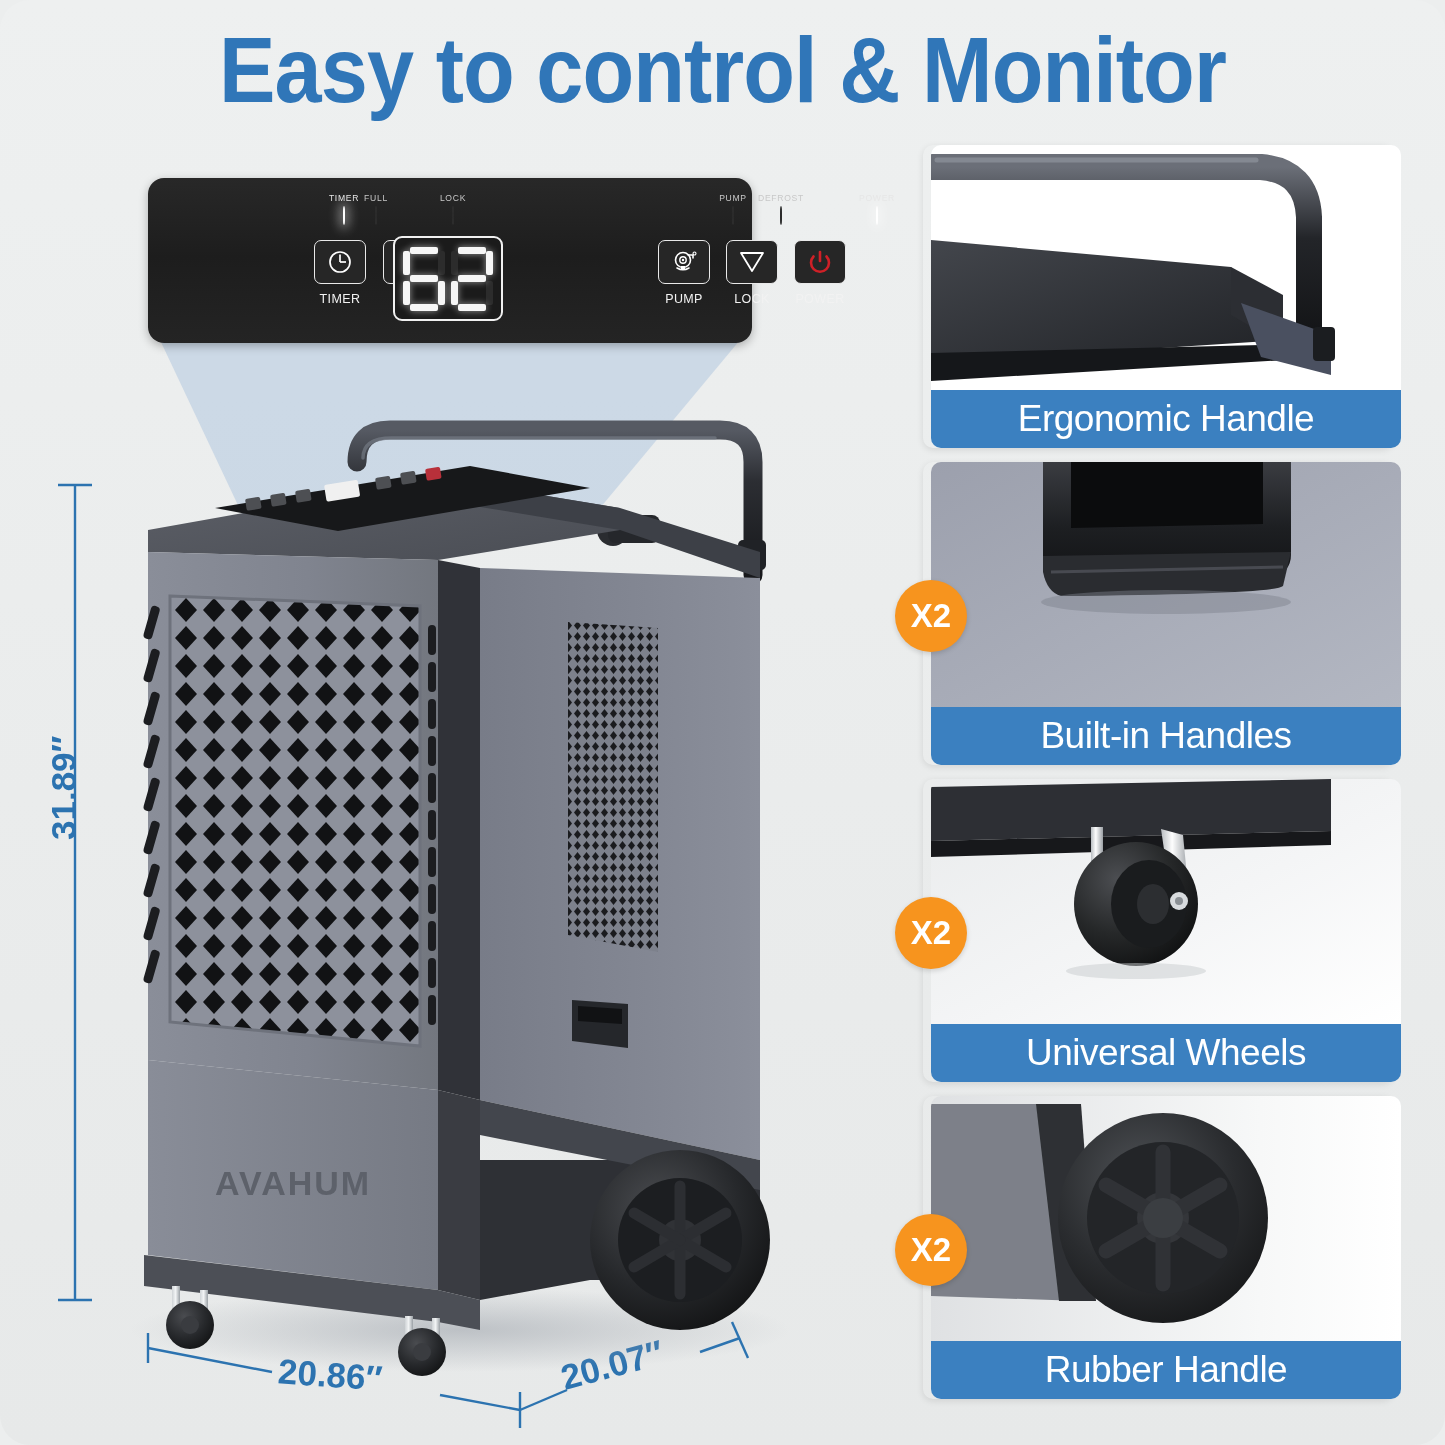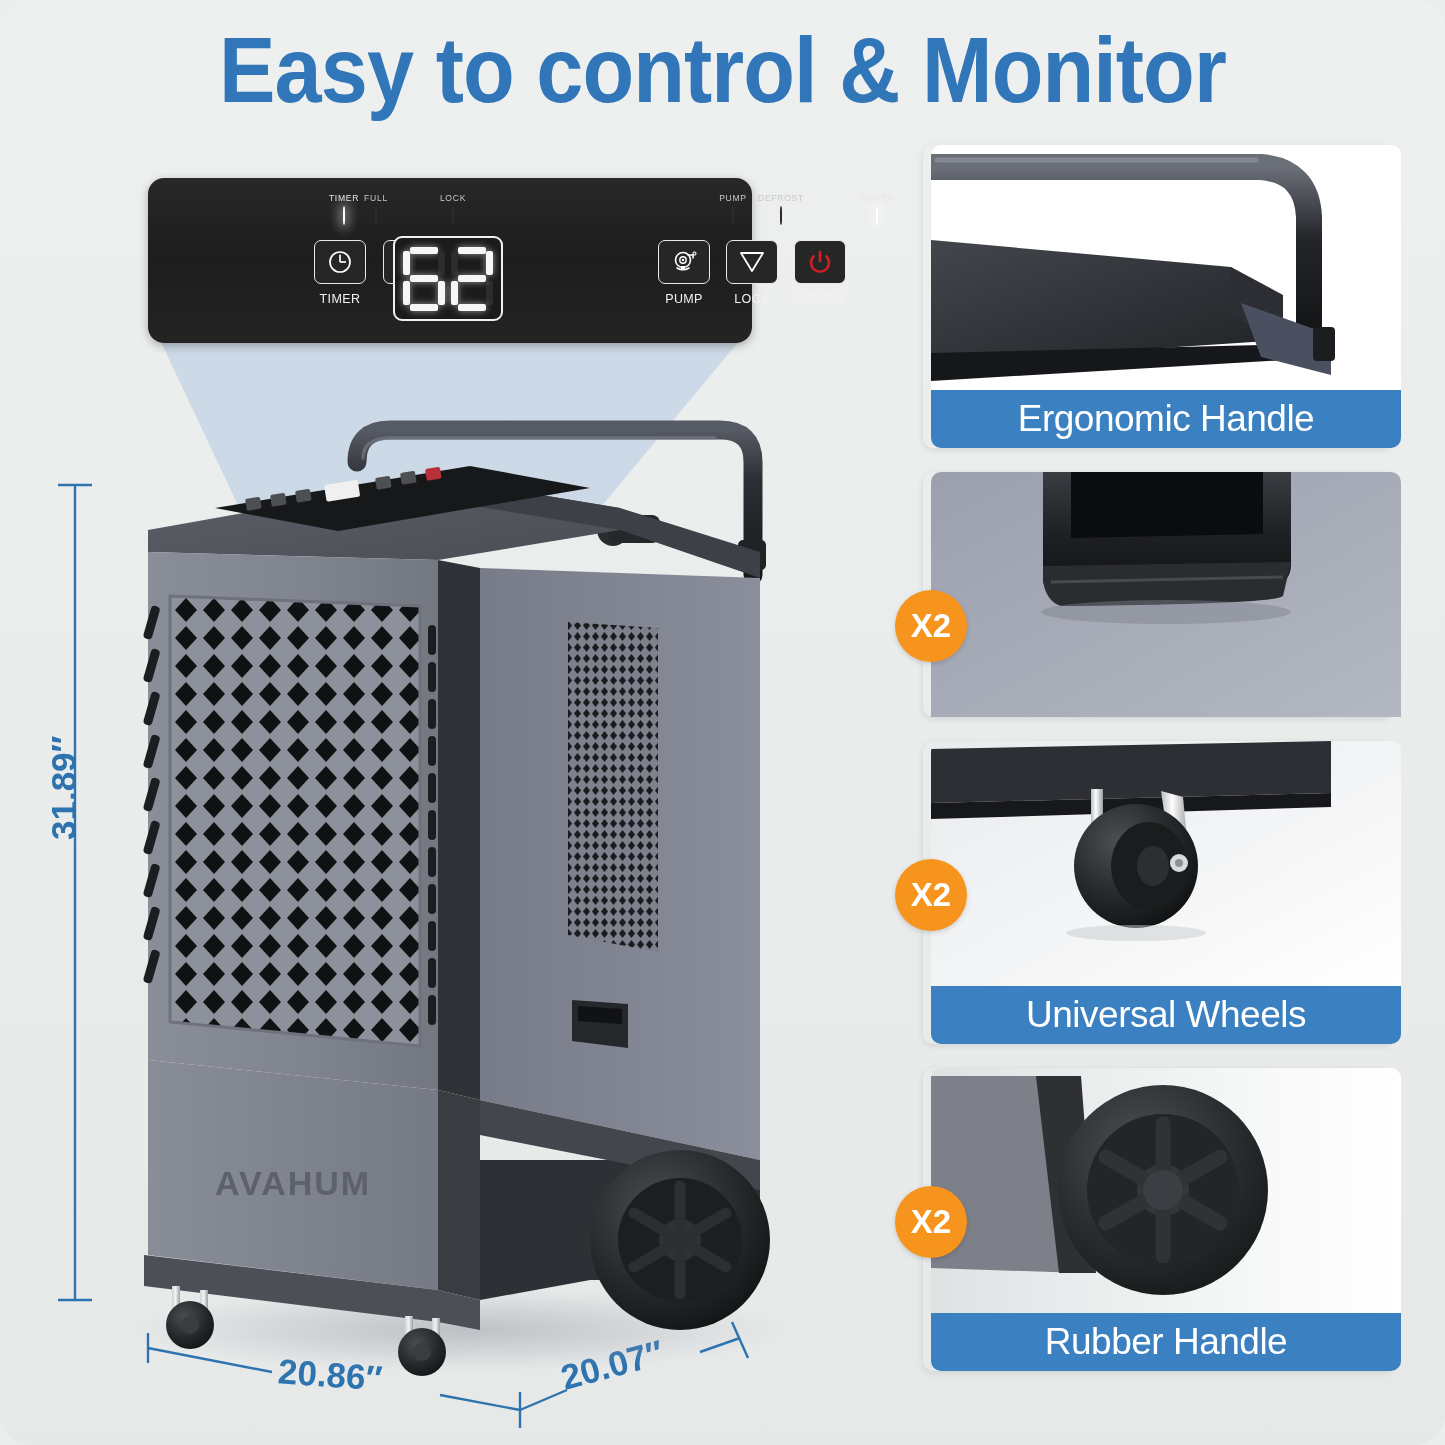--- a/index.html
+++ b/index.html
@@ -155,21 +155,21 @@
   .cards {
     position: absolute;
     right: 52px; top: 145px;
     width: 470px;
   }
   .card {
     position: relative;
     width: 470px;
     border-radius: 10px;
     overflow: visible;
-    margin-bottom: 24px;
+    margin-bottom: 14px;
     box-shadow: 0 2px 7px rgba(0,0,0,.10);
     padding-left: 8px;
   }
   .card-img {
     position: relative;
     width: 470px; height: 245px;
     border-radius: 10px 10px 0 0;
     overflow: hidden;
   }
   .card-label {
@@ -561,20 +561,21 @@
           <path d="M112 0 L360 0 L360 92 Q360 112 340 114 L132 118 Q112 118 112 98 Z" fill="url(#c2h)"></path>
 
           <path d="M140 0 L332 0 L332 62 L140 66 Z" fill="#0b0c0d"></path>
 
           <path d="M112 94 L360 90 L352 124 Q344 132 130 134 Q116 130 112 110 Z" fill="#2a2c30"></path>
           <path d="M120 110 L352 105" stroke="#55585f" stroke-width="3" opacity=".7"></path>
 
           <ellipse cx="235" cy="140" rx="125" ry="12" fill="#7d818c" opacity=".45"></ellipse>
         </svg>
       </div>
+      <div class="card-label">Built-in Handles</div>
     </div>
 
     <div class="card">
       <div class="badge">X2</div>
       <div class="card-img">
         <svg width="470" height="245" viewBox="0 0 470 245">
           <defs>
             <linearGradient id="c3bg" x1="0" y1="0" x2="1" y2="1">
               <stop offset="0%" stop-color="#e9ebec"></stop>
                 <stop offset="55%" stop-color="#f4f5f6"></stop>

